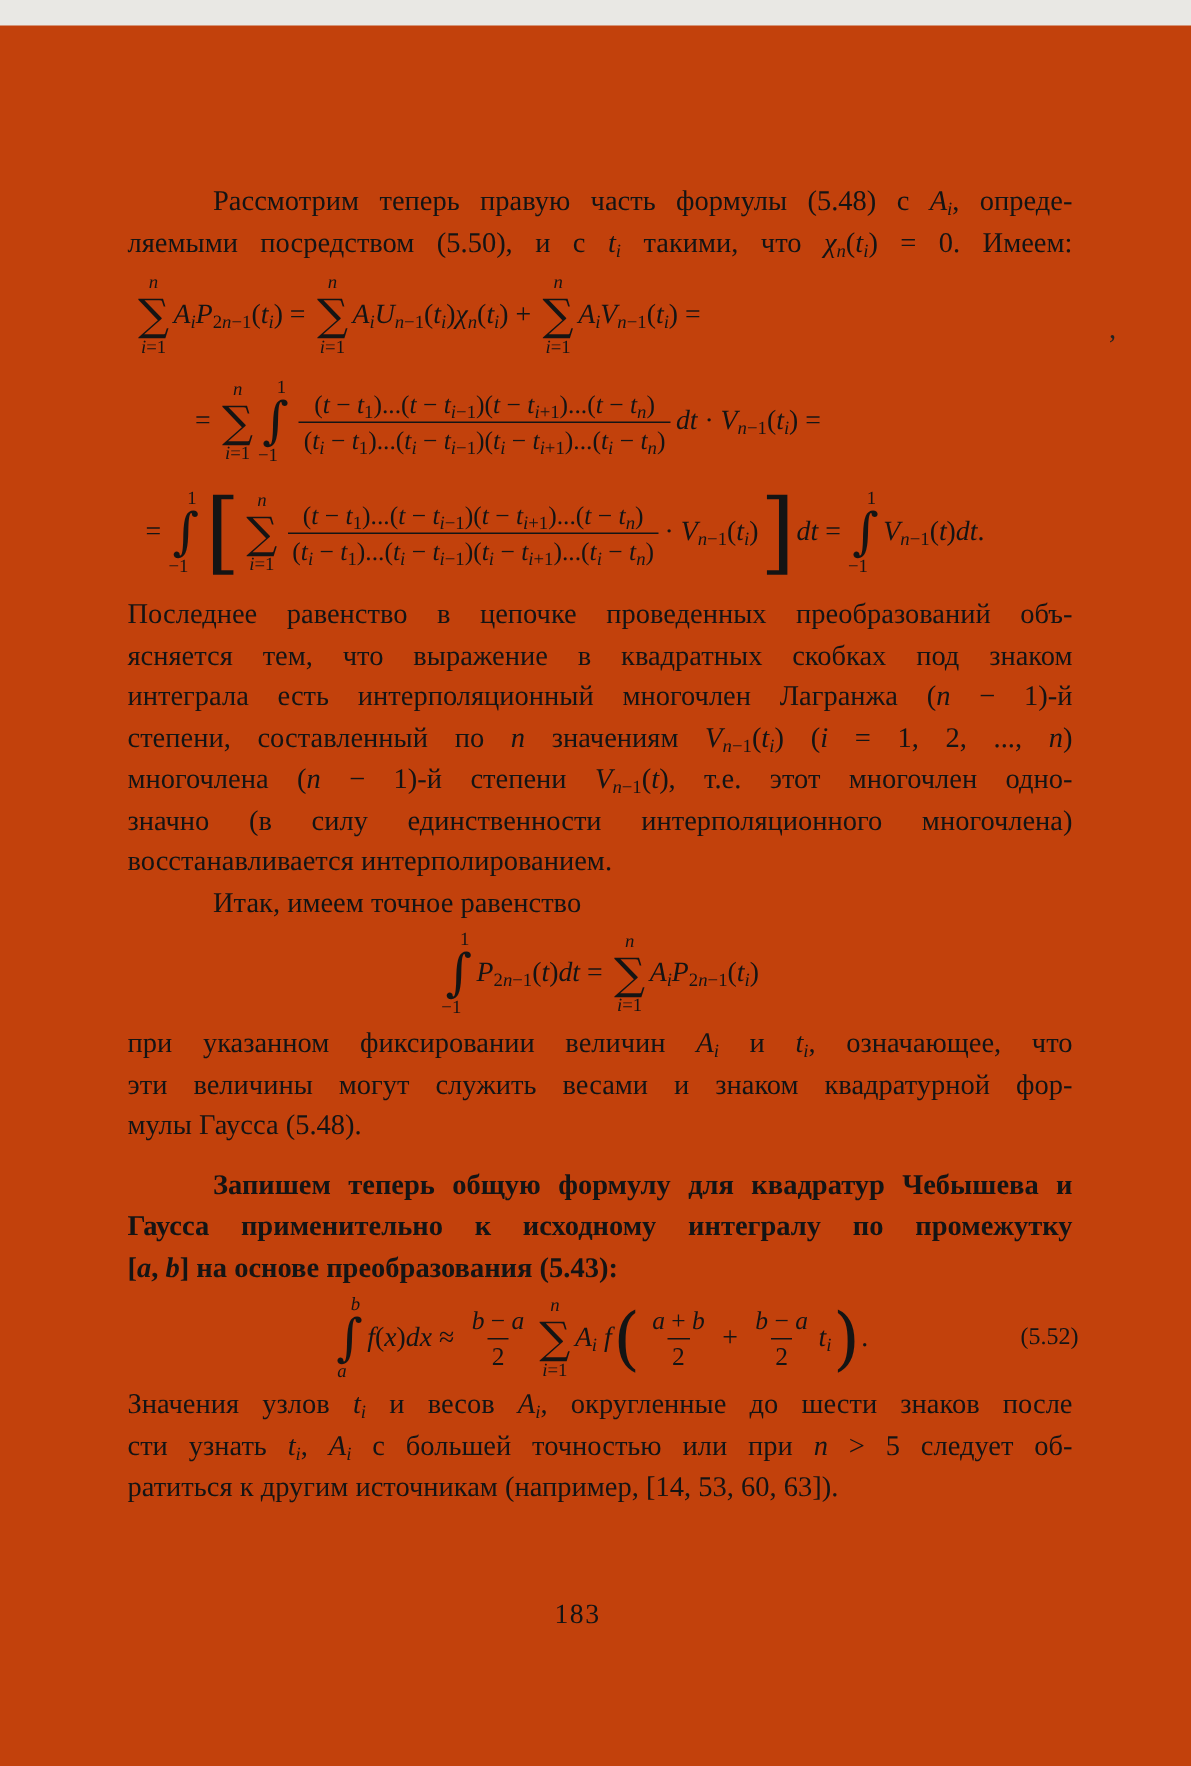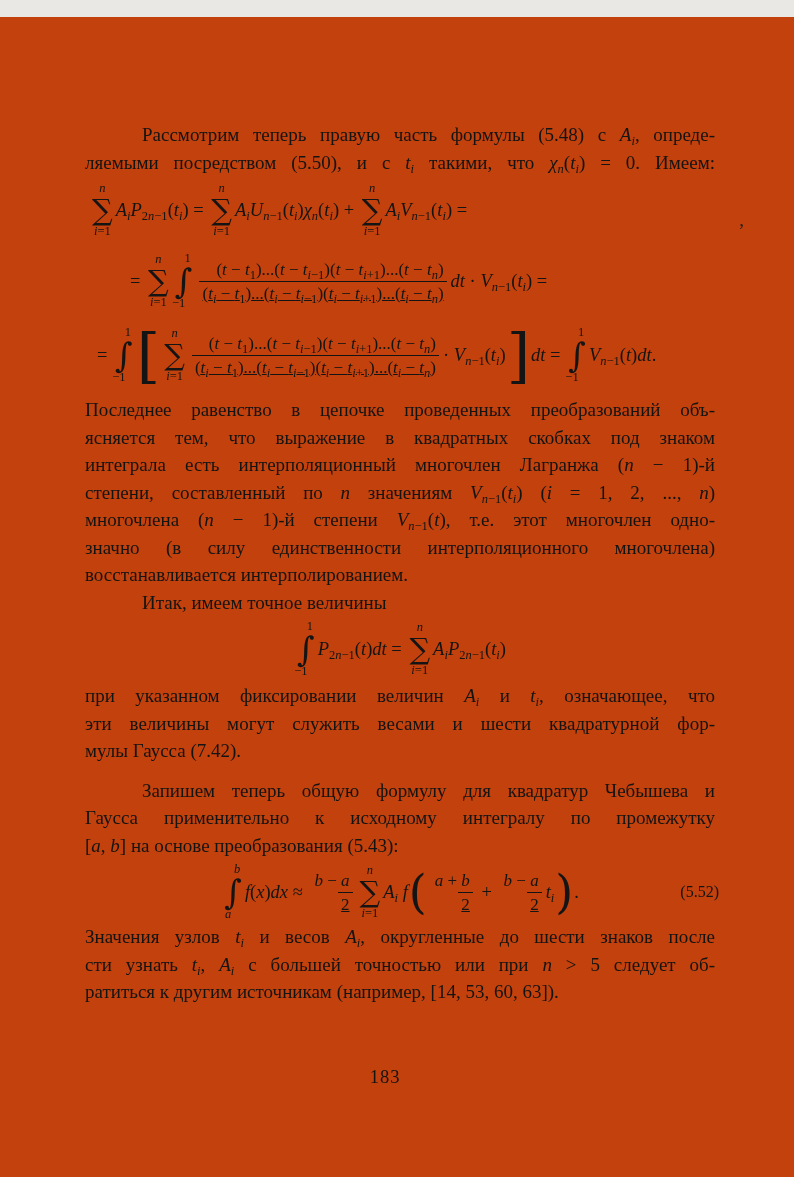--- a/index.html
+++ b/index.html
@@ -31,34 +31,34 @@
   .sumop{display:inline-flex;flex-direction:column;align-items:center;margin:0 3px;}
   .sumop .lim{font-size:12.5px;line-height:13px;white-space:pre;}
   .sumop .op{font-size:29px;line-height:30px;font-family:"DejaVu Serif","DejaVu Sans",serif;}
 
   .intop{display:inline-flex;flex-direction:column;align-items:center;margin:0 3px;}
   .intop .lim{font-size:12.5px;line-height:13px;white-space:pre;}
   .intop .lim.top{transform:translateX(4px);}
   .intop .lim.bot{transform:translateX(-5px);}
   .intop .op{font-size:34px;line-height:32px;font-family:"DejaVu Serif","DejaVu Sans",serif;}
 
-  .frac{display:inline-flex;flex-direction:column;align-items:flex-end;margin:0 4px;font-size:17px;}
+  .frac{display:inline-flex;flex-direction:column;align-items:center;margin:0 4px;font-size:17px;}
   .frac .fnum{line-height:23px;padding:0 3px;white-space:pre;}
-  .frac .fden{line-height:23px;padding:0 3px;border-top:1.4px solid #141414;white-space:pre;text-decoration:underline;}
+  .frac .fden{line-height:23px;padding:0 3px;border-top:1.4px solid #141414;white-space:pre;}
 
   .bigb{display:inline-block;font-family:"DejaVu Serif",serif;font-weight:400;margin:0 1px;}
 
   .eqcenter{display:flex;justify-content:center;margin:4px 0;}
   .eqwrap{position:relative;margin:4px 0 2px;}
   .eqwrap .eqcenter{margin:0;}
   .eqnum{position:absolute;right:-4px;top:50%;transform:translateY(-50%);font-size:16px;}
 
   .pagenum{position:absolute;left:0;right:24px;top:1050px;text-align:center;font-size:18.5px;letter-spacing:1px;}
   .artifact-comma{position:absolute;right:50px;top:192px;font-size:19px;color:#222;}
-  .p-after{margin-top:12px;}
+  .p-after{margin-top:12px;font-weight:bold;}
 </style>
 </head>
 <body>
 
 <div class="page">
 
   <div class="para">
       <div class="tline indent">Рассмотрим теперь правую часть формулы (5.48) с <i>A</i><sub><i>i</i></sub>, опреде-</div>
       <div class="tline">ляемыми посредством (5.50), и с <i>t</i><sub><i>i</i></sub> такими, что <i>χ</i><sub><i>n</i></sub>(<i>t</i><sub><i>i</i></sub>) = 0. Имеем:</div>
     </div>
@@ -73,31 +73,31 @@
       <div class="tline">Последнее равенство в цепочке проведенных преобразований объ-</div>
       <div class="tline">ясняется тем, что выражение в квадратных скобках под знаком</div>
       <div class="tline">интеграла есть интерполяционный многочлен Лагранжа (<i>n</i> − 1)-й</div>
       <div class="tline">степени, составленный по <i>n</i> значениям <i>V</i><sub><i>n</i>−1</sub>(<i>t</i><sub><i>i</i></sub>) (<i>i</i> = 1, 2, ..., <i>n</i>)</div>
       <div class="tline">многочлена (<i>n</i> − 1)-й степени <i>V</i><sub><i>n</i>−1</sub>(<i>t</i>), т.е. этот многочлен одно-</div>
       <div class="tline">значно (в силу единственности интерполяционного многочлена)</div>
       <div class="tline endline">восстанавливается интерполированием.</div>
     </div>
 
   <div class="para">
-      <div class="tline indent endline">Итак, имеем точное величины</div>
+      <div class="tline indent endline">Итак, имеем точное равенство</div>
     </div>
 
   <div class="eqcenter">
     <div class="mline"><span class="intop"><span class="lim top">1</span><span class="op">∫</span><span class="lim bot">−1</span></span><span class="mrun"><i>P</i><sub>2<i>n</i>−1</sub>(<i>t</i>)<i>dt</i> = </span><span class="sumop"><span class="lim"><i>n</i></span><span class="op">∑</span><span class="lim"><i>i</i>=1</span></span><span class="mrun"><i>A</i><sub><i>i</i></sub><i>P</i><sub>2<i>n</i>−1</sub>(<i>t</i><sub><i>i</i></sub>)</span></div>
   </div>
 
   <div class="para">
       <div class="tline">при указанном фиксировании величин <i>A</i><sub><i>i</i></sub> и <i>t</i><sub><i>i</i></sub>, означающее, что</div>
-      <div class="tline">эти величины могут служить весами и шести квадратурной фор-</div>
-      <div class="tline endline">мулы Гаусса (7.42).</div>
+      <div class="tline">эти величины могут служить весами и знаком квадратурной фор-</div>
+      <div class="tline endline">мулы Гаусса (5.48).</div>
     </div>
 
   <div class="para p-after">
       <div class="tline indent">Запишем теперь общую формулу для квадратур Чебышева и</div>
       <div class="tline">Гаусса применительно к исходному интегралу по промежутку</div>
       <div class="tline endline">[<i>a</i>, <i>b</i>] на основе преобразования (5.43):</div>
     </div>
 
   <div class="eqwrap">
     <div class="eqcenter">

